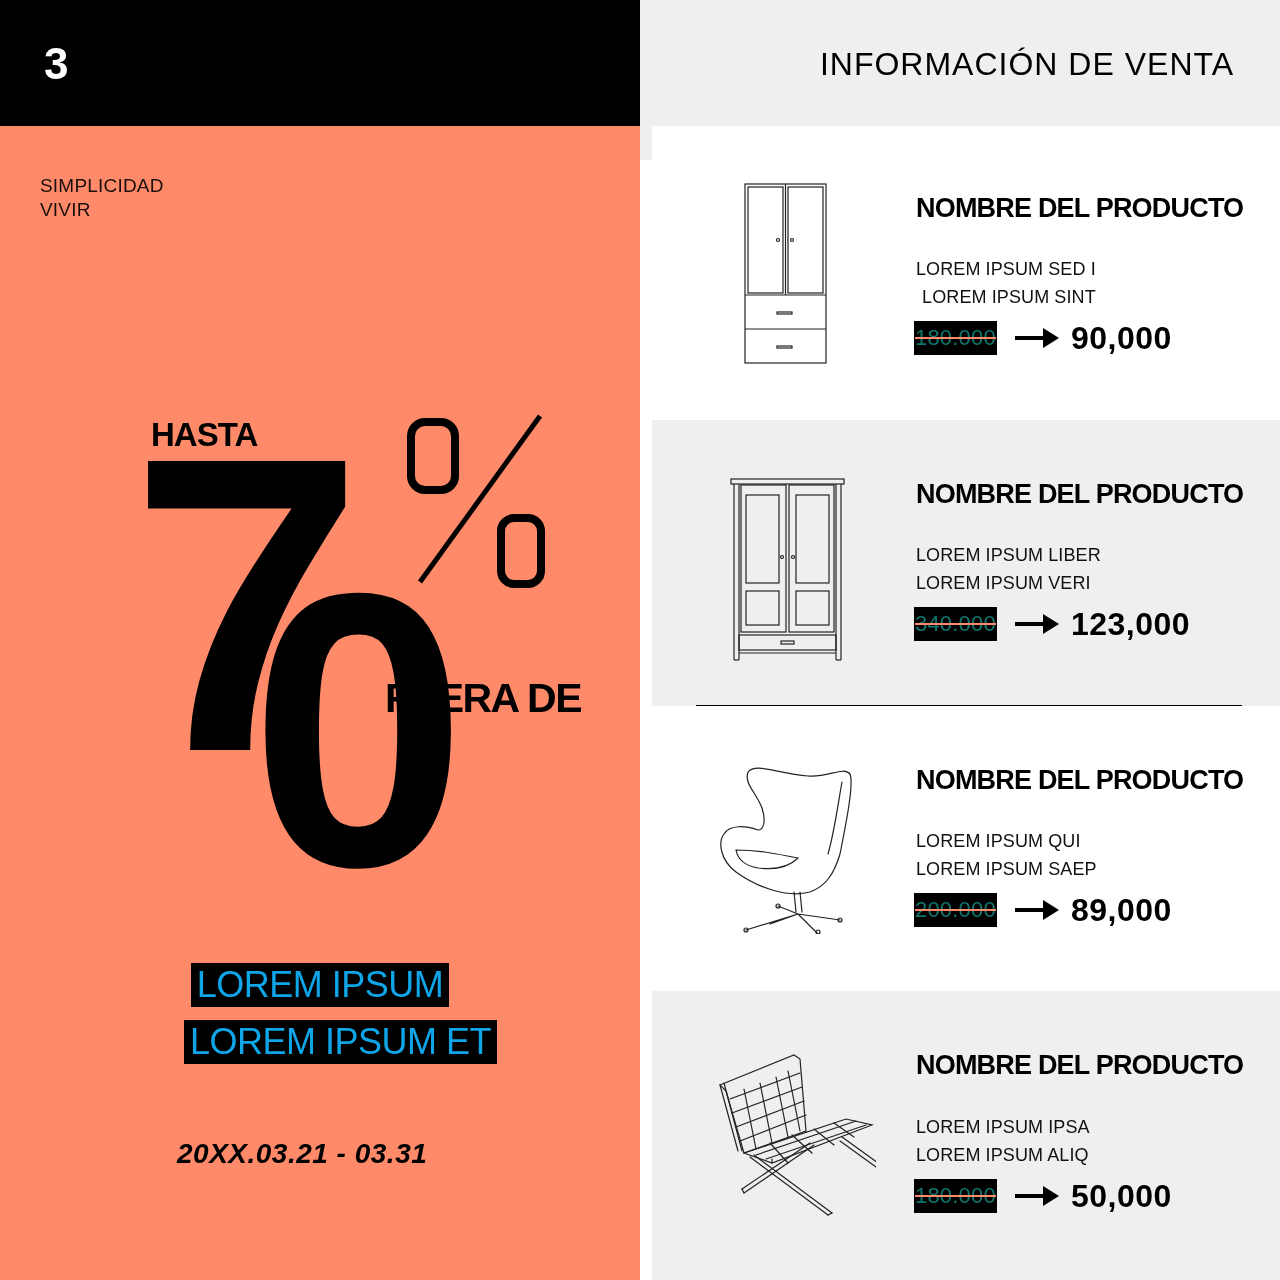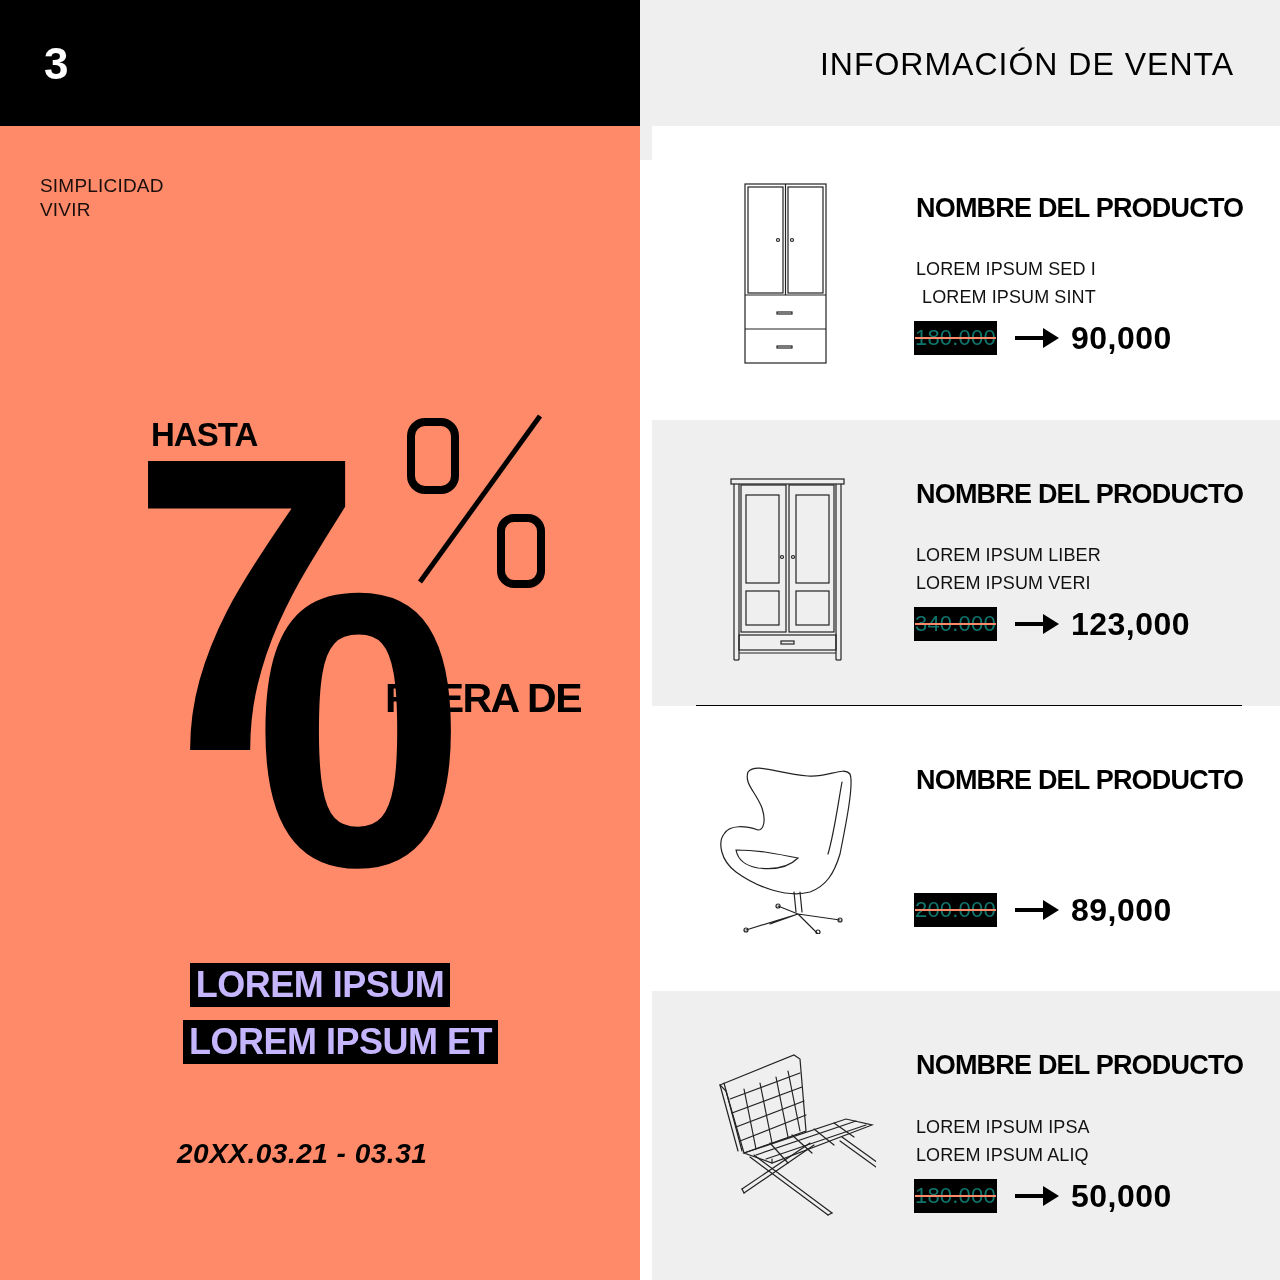--- a/index.html
+++ b/index.html
@@ -13,21 +13,21 @@
     .tagline { position: absolute; left: 40px; top: 174px; font-size: 19px; line-height: 24px; color: #1a0f0c; letter-spacing: 0.2px; }
     .tagline span { display: block; }
 
     .hasta { position: absolute; left: 151px; top: 416px; font-size: 33px; font-weight: 700; letter-spacing: -1px; line-height: 38px; }
     .big-seven { position: absolute; left: 130px; top: 395px; font-size: 420px; font-weight: 700; line-height: 1; letter-spacing: -40px; font-family: "Liberation Sans", sans-serif; }
     .big-zero { position: absolute; left: 250px; top: 535px; font-size: 390px; font-weight: 700; line-height: 1; font-family: "Liberation Sans", sans-serif; }
     .percent-svg { position: absolute; left: 400px; top: 410px; }
     .fuera { position: absolute; left: 385px; top: 676px; font-size: 41px; font-weight: 700; letter-spacing: -1.5px; line-height: 44px; background: transparent; }
 
     .promo { position: absolute; left: 0; width: 640px; text-align: center; }
-    .promo-line { display: inline-block; background: #000; color: #c4b5fd; font-weight: 700; font-size: 36px; line-height: 44px; padding: 0 6px; letter-spacing: -0.5px; }
+    .promo-line { display: inline-block; background: #000; color: #0ea5e9; font-weight: 400; font-size: 36px; line-height: 44px; padding: 0 6px; letter-spacing: -0.5px; }
     .promo1 { top: 963px; }
     .promo2 { top: 1020px; padding-left: 41px; }
 
     .date-range { position: absolute; left: 177px; top: 1136px; font-size: 28px; font-weight: 700; line-height: 36px; letter-spacing: 0.5px; font-style: italic; }
 
     .right-header { position: absolute; left: 640px; top: 0; width: 640px; height: 160px; background: #efefef; }
     .section-title { position: absolute; right: 46px; top: 44px; font-size: 32px; line-height: 40px; letter-spacing: 1px; color: #000; }
 
     .product { position: absolute; left: 640px; width: 640px; margin-left: 12px; }
     .product.white { background: #ffffff; }
@@ -177,20 +177,24 @@
       <line x1="76" y1="128" x2="78" y2="148"></line>
       <line x1="82" y1="128" x2="84" y2="148"></line>
       <path d="M80,150 L28,166 M80,150 L60,142 M80,150 L122,156 M80,150 L100,170 M80,150 L52,160"></path>
       <circle cx="28" cy="166" r="2"></circle>
       <circle cx="60" cy="142" r="2"></circle>
       <circle cx="122" cy="156" r="2"></circle>
       <circle cx="100" cy="168" r="2"></circle>
     </g>
   </svg>
   <div class="product-name">NOMBRE DEL PRODUCTO</div>
+  <div class="product-desc">
+    <span>LOREM IPSUM QUI</span>
+    <span>LOREM IPSUM SAEP</span>
+  </div>
   <div class="price-row">
     <span class="old-price">200.000</span>
     <svg class="arrow-icon" viewBox="0 0 44 24">
       <line x1="0" y1="12" x2="32" y2="12" stroke="#000" stroke-width="4"></line>
       <polygon points="28,2 44,12 28,22" fill="#000"></polygon>
     </svg>
     <span class="new-price">89,000</span>
   </div>
 </div>
 

